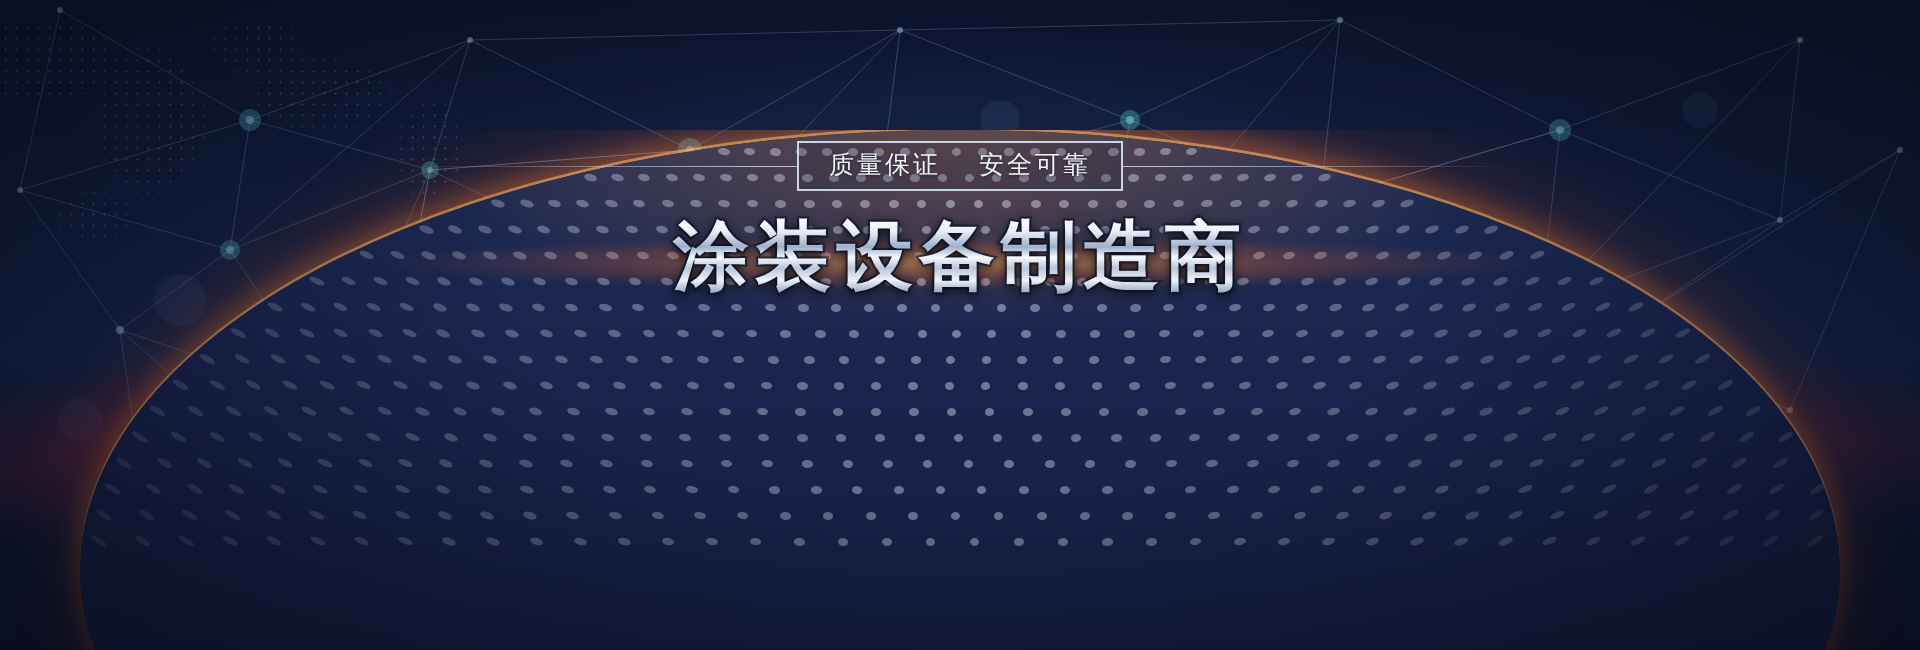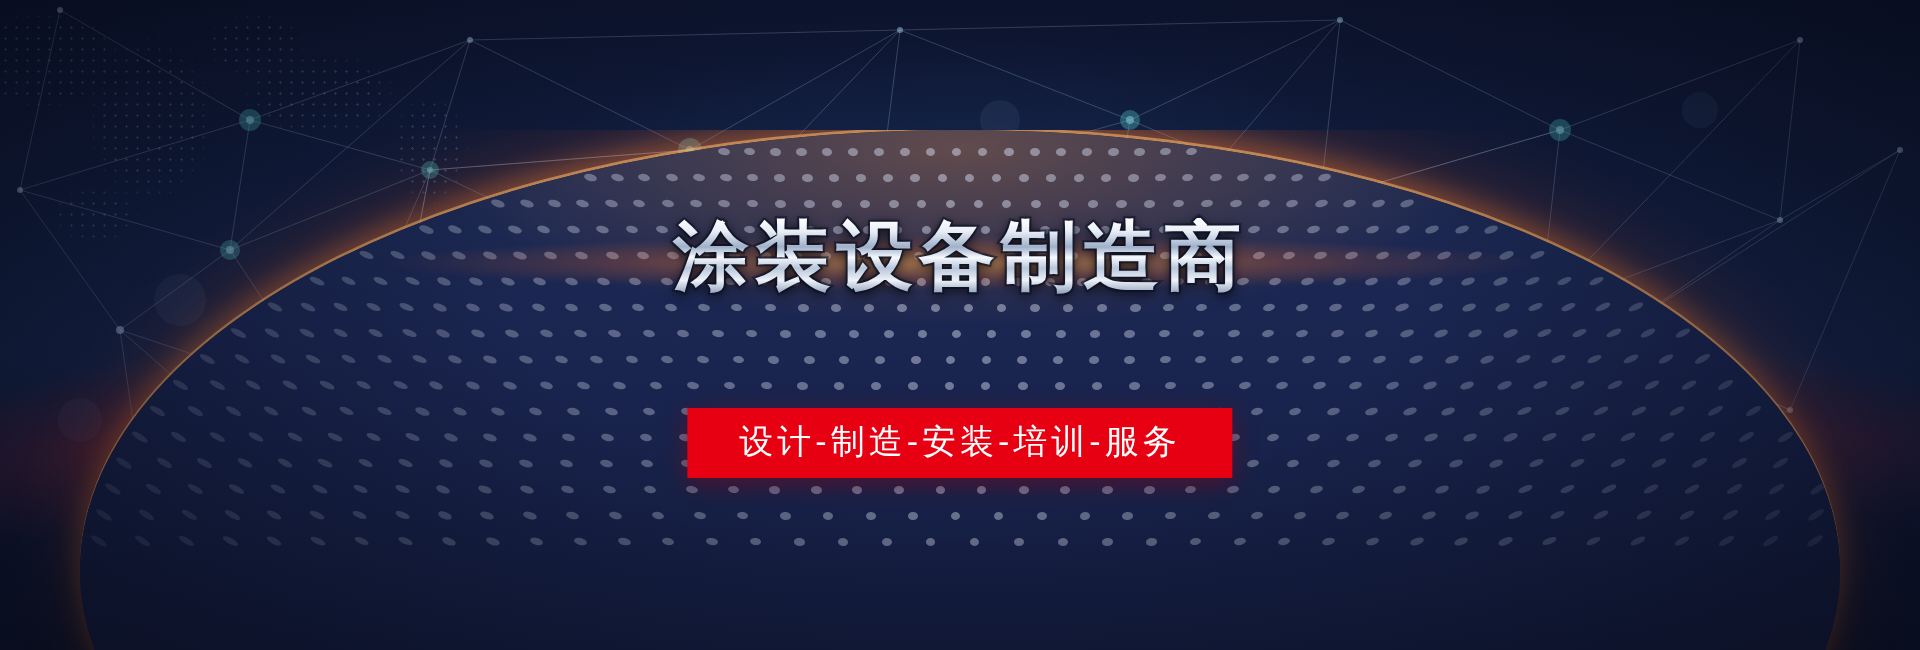--- a/index.html
+++ b/index.html
@@ -848,22 +848,27 @@
         <i style="left:1682px;top:408px;width:17.2px;height:5.7px;opacity:0.22;transform:rotate(-31.0deg);"></i>
         <i style="left:1726px;top:408px;width:17.7px;height:5.6px;opacity:0.20;transform:rotate(-32.7deg);"></i>
       </div>
   </div>
   <div class="horizon-glow"></div>
 
   <div class="vignette"></div>
 
   <div class="content">
 
+    <div class="tagline-row">
+      <div class="rule"></div>
+      <div class="tagline-box">
+        <span>质量保证</span>
+        <span>安全可靠</span>
+      </div>
+      <div class="rule right"></div>
+    </div>
 
     <div class="headline-shadow">涂装设备制造商</div>
     <div class="headline">涂装设备制造商</div>
 
-    <div class="cta">
-      <span>设计-制造-安装-培训-服务</span>
-    </div>
 
   </div>
 </div>
 
 </body></html>

